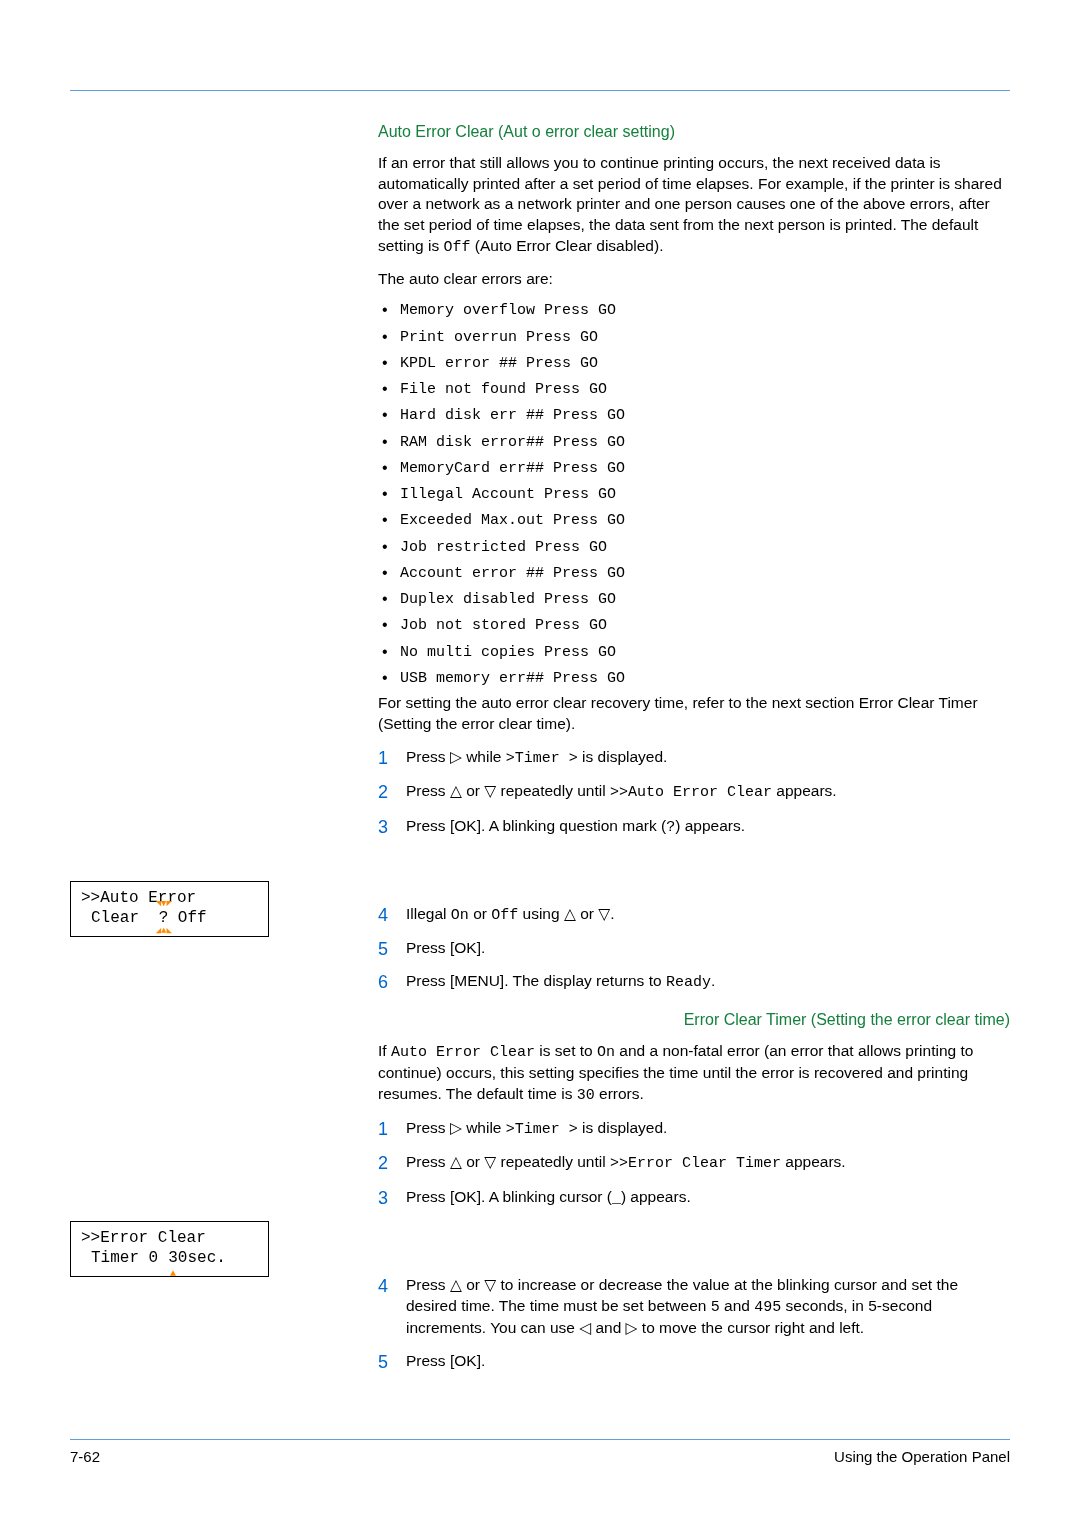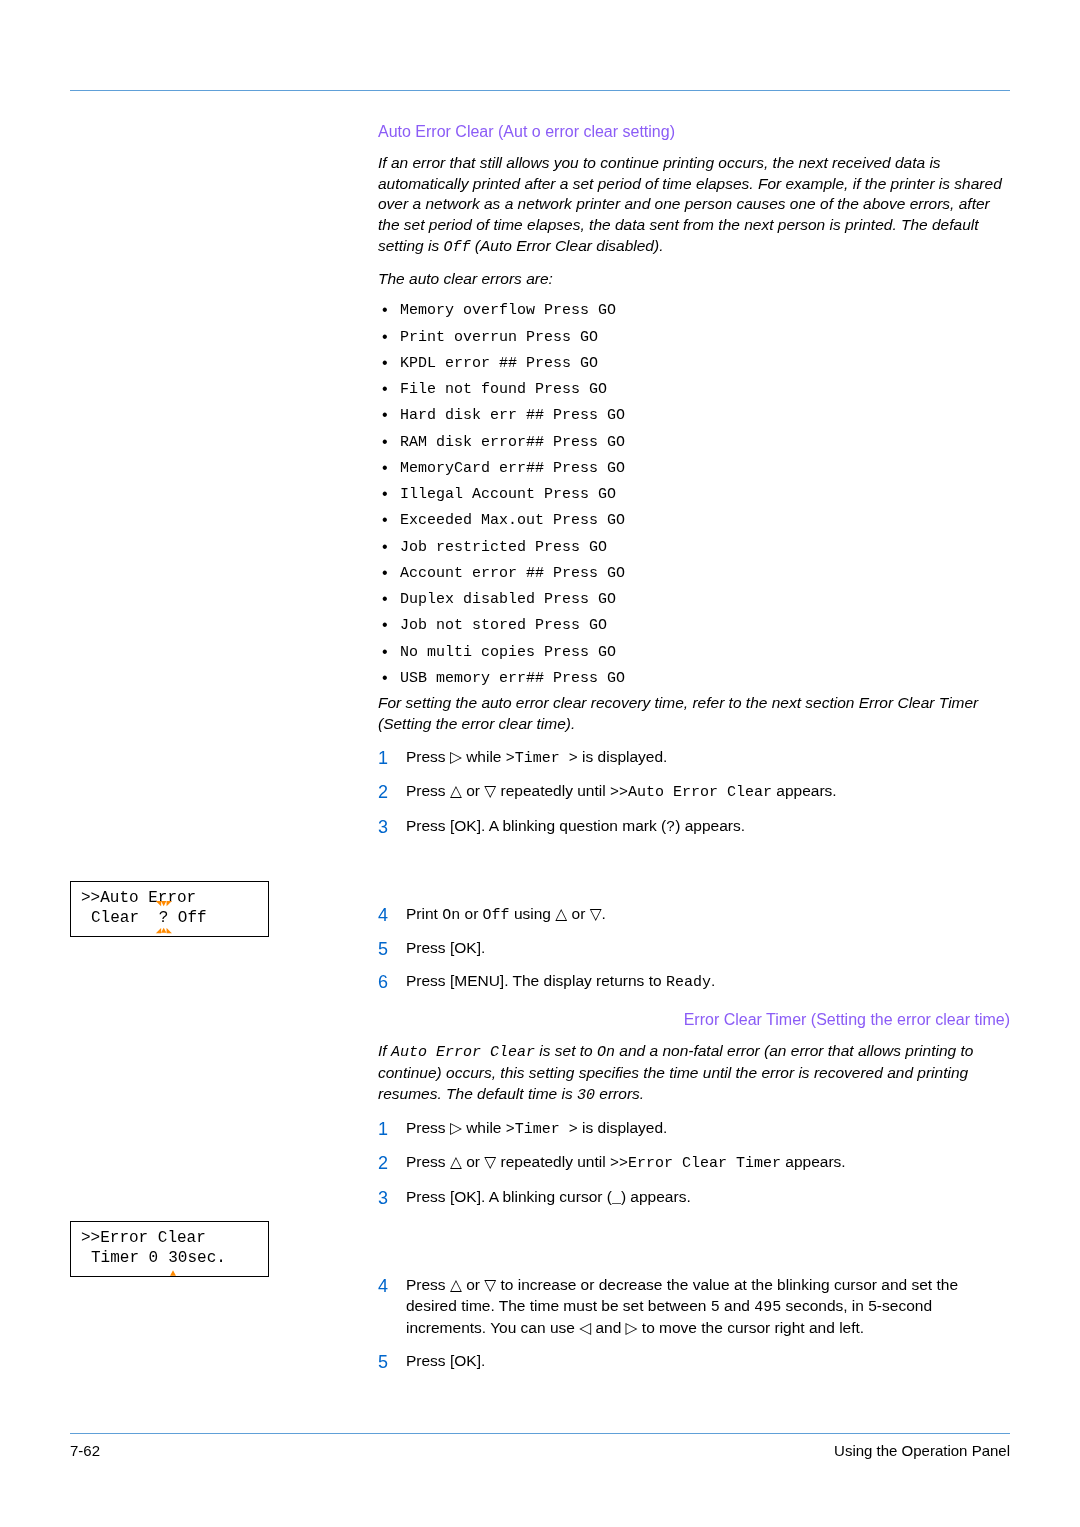--- a/index.html
+++ b/index.html
@@ -3,33 +3,33 @@
 <meta charset="utf-8">
 <style>
   * { box-sizing: border-box; margin: 0; padding: 0; }
   html, body { width: 1080px; height: 1527px; }
   body { font-family: Arial, Helvetica, sans-serif; color: #000; background: #fff; position: relative; }
   .page { padding: 90px 70px 0 70px; }
   .rule { border-top: 1px solid #60a0d8; margin: 0 0 30px 0; }
   .content { display: grid; grid-template-columns: 290px 1fr; column-gap: 18px; }
   .leftcol { position: relative; }
   .rightcol { font-size: 15.5px; line-height: 1.35; }
-  .h3 { color: #8b5cf6; font-size: 16px; font-weight: normal; margin-bottom: 10px; }
-  .para { margin-bottom: 10px; font-style: italic; }
+  .h3 { color: #15803d; font-size: 16px; font-weight: normal; margin-bottom: 10px; }
+  .para { margin-bottom: 10px; }
   .mono { font-family: "Courier New", monospace; font-size: 15px; }
   ul.bullets { list-style: none; margin: 4px 0 2px 0; }
   ul.bullets li { position: relative; padding-left: 22px; margin: 4px 0; }
   ul.bullets li::before { content: "•"; position: absolute; left: 4px; top: 0; font-size: 16px; }
   ol.steps { list-style: none; counter-reset: step; margin: 6px 0 10px 0; }
   ol.steps li { counter-increment: step; position: relative; padding-left: 28px; margin: 12px 0; }
   ol.steps li::before { content: counter(step); position: absolute; left: 0; top: -1px; color: #0066cc; font-size: 18px; font-weight: normal; }
   .tri { font-family: Arial, sans-serif; }
   .lcd { position: absolute; width: 199px; border: 1px solid #000; padding: 6px 10px 8px 10px; font-family: "Courier New", monospace; font-size: 16px; line-height: 1.25; text-align: left; }
   .lcd .row2 { text-indent: 10px; }
-  .footer { position: absolute; bottom: 68px; left: 70px; right: 70px; }
+  .footer { position: absolute; bottom: 62px; left: 70px; right: 70px; }
   .footer-rule { border-top: 1px solid #60a0d8; margin-bottom: 8px; }
   .footer-row { display: flex; justify-content: space-between; font-size: 15px; }
   .under-arrow { display:inline-block; position:relative; }
   .under-arrow::after { content:"▲"; color:#ff8a00; font-size:10px; position:absolute; left:50%; top:100%; transform: translateX(-50%); }
 </style>
 </head>
 <body>
 
 <div class="page">
   <div class="rule"></div>
@@ -82,21 +82,21 @@
       </ul>
       <p class="para">For setting the auto error clear recovery time, refer to the next section Error Clear Timer (Setting the error clear time).</p>
 
       <ol class="steps">
         <li><span>Press </span><span class="tri">▷</span><span> while </span><span class="mono">&gt;Timer  &gt;</span><span> is displayed.</span></li>
         <li><span>Press </span><span class="tri">△</span><span> or </span><span class="tri">▽</span><span> repeatedly until </span><span class="mono">&gt;&gt;Auto Error Clear</span><span> appears.</span></li>
         <li><span>Press [</span><span>OK]</span><span>. A blinking question mark (</span><span class="mono">?</span><span>) appears.</span></li>
       </ol>
       <div style="height:42px;"></div>
       <ol class="steps" style="counter-reset: step 3;">
-        <li><span>Print </span><span class="mono">On</span><span> or </span><span class="mono">Off</span><span> using </span><span class="tri">△</span><span> or </span><span class="tri">▽</span><span>.</span></li>
+        <li><span>Illegal </span><span class="mono">On</span><span> or </span><span class="mono">Off</span><span> using </span><span class="tri">△</span><span> or </span><span class="tri">▽</span><span>.</span></li>
         <li><span>Press [</span><span>OK]</span><span>.</span></li>
         <li><span>Press [</span><span>MENU]</span><span>. The display returns to </span><span class="mono">Ready</span><span>.</span></li>
       </ol>
 
       <div class="h3" style="margin-top:16px;text-align:right;">Error Clear Timer (Setting the error clear time)</div>
       <p class="para">
         <span>If </span><span class="mono">Auto Error Clear</span><span> is set to </span><span class="mono">On</span><span> and a non-fatal error (an error that allows printing to continue) occurs, this setting specifies the time until the error is recovered and printing resumes. The default time is </span><span class="mono">30</span><span> errors.</span>
       </p>
 
       <ol class="steps">

